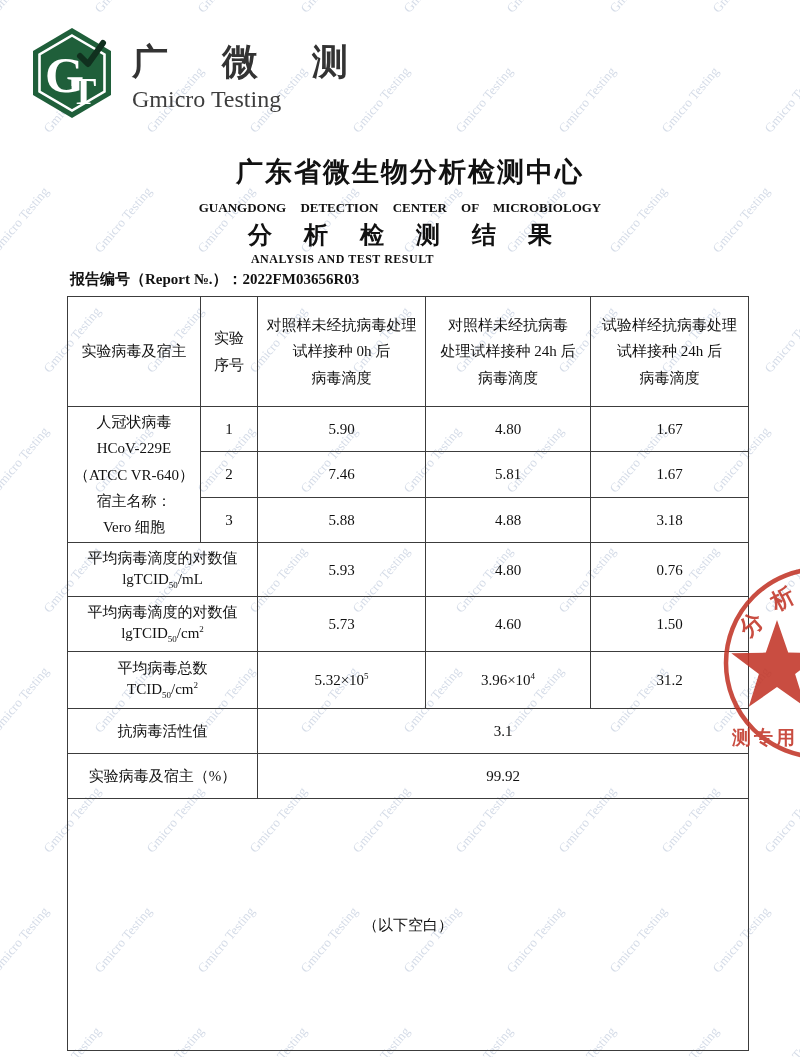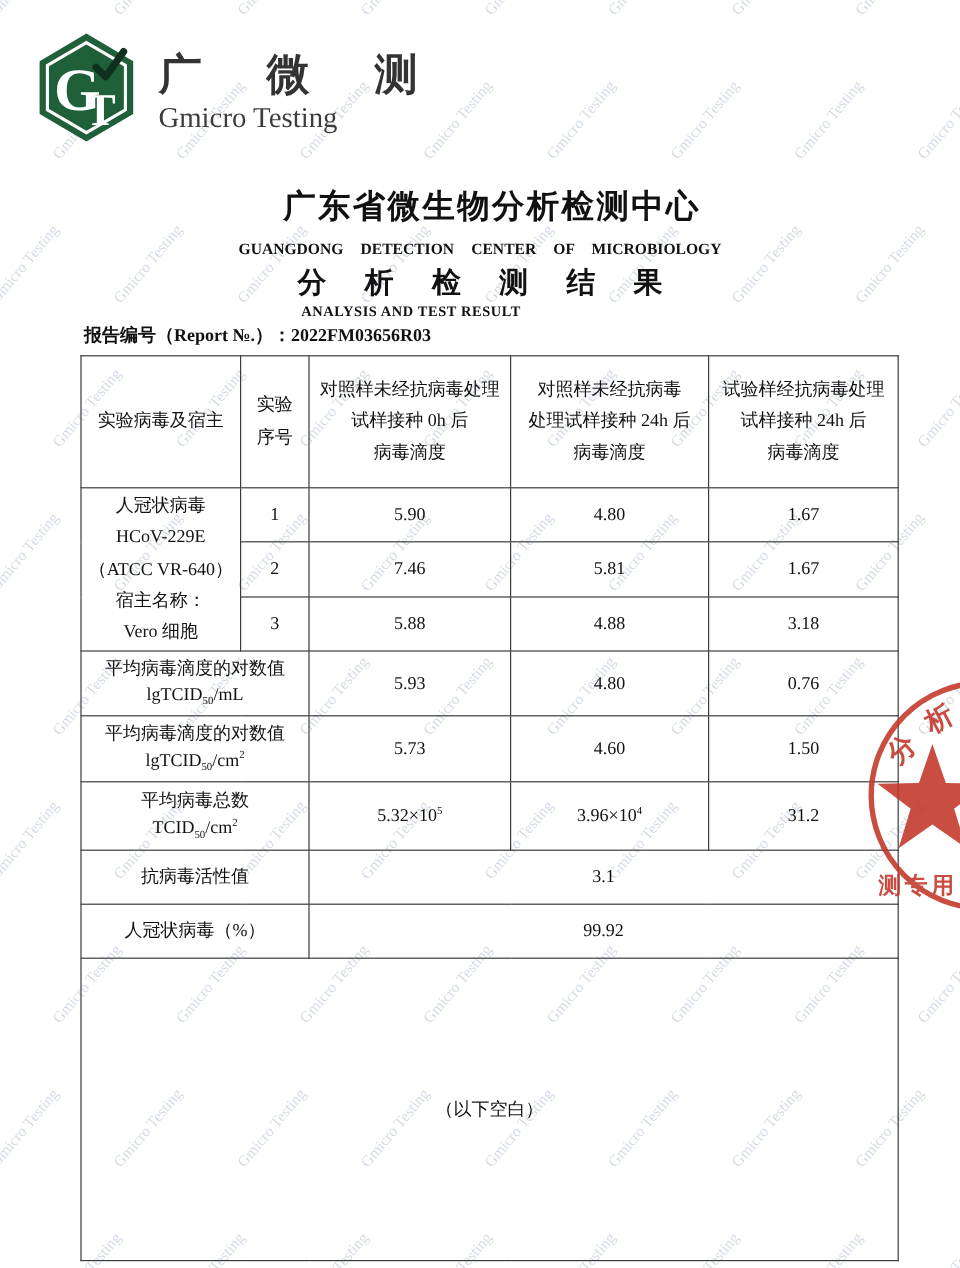--- a/index.html
+++ b/index.html
@@ -282,21 +282,21 @@
           </td>
           <td><span>5.32×10</span><sup>5</sup></td>
           <td><span>3.96×10</span><sup>4</sup></td>
           <td>31.2</td>
         </tr>
         <tr style="height:45px">
           <td colspan="2">抗病毒活性值</td>
           <td colspan="3">3.1</td>
         </tr>
         <tr style="height:45px">
-          <td colspan="2">人冠状病毒（%）</td>
+          <td colspan="2">实验病毒及宿主（%）</td>
           <td colspan="3">99.92</td>
         </tr>
         <tr style="height:252px">
           <td colspan="5" class="blank-cell">（以下空白）</td>
         </tr>
       </tbody>
     </table>
 
     <svg class="stamp" width="200" height="212" viewBox="0 0 200 212">
       <circle cx="100" cy="105" r="94" fill="none" stroke="#c23527" stroke-width="4.5"></circle>

